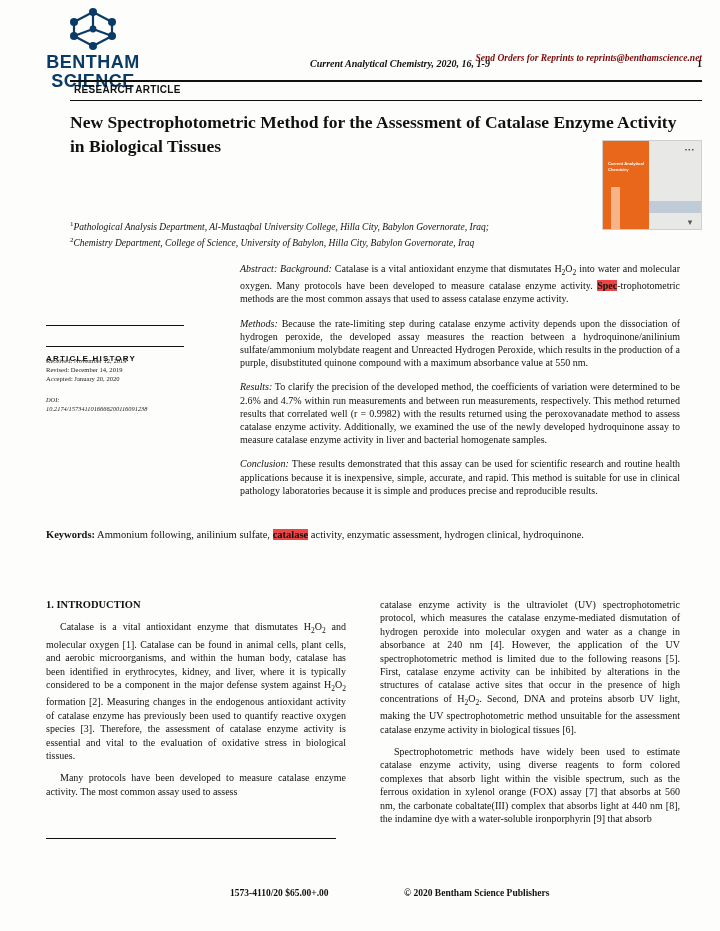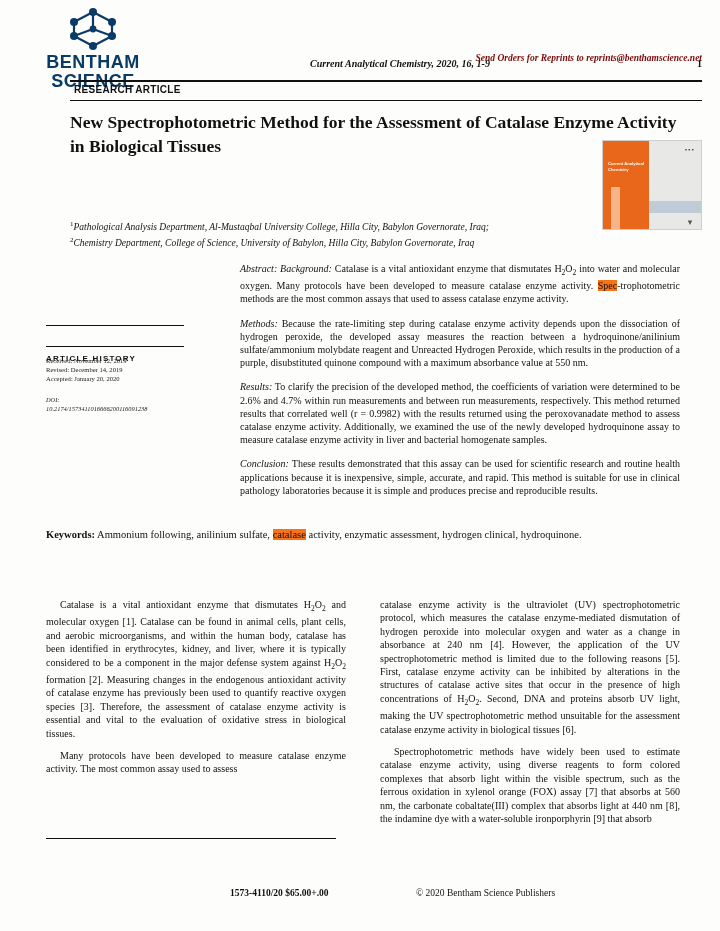--- a/index.html
+++ b/index.html
@@ -174,21 +174,21 @@
     position: absolute;
     left: 240px; top: 262px;
     width: 440px;
     font-size: 10px;
     line-height: 13.2px;
     text-align: justify;
   }
   .abs-col p { margin: 0 0 11px 0; }
   .abs-col .lbl { font-weight: normal; font-style: italic; }
   .abs-col .run { font-weight: normal; font-style: italic; }
-  .hl { background: #f97316; }
+  .hl { background: #ef4444; font-weight: bold; }
   sub { font-size: 7.5px; }
 
   
   .hist-rule-top {
     position: absolute;
     left: 46px; top: 325px;
     width: 138px; height: 1px;
     background: #111;
   }
   .hist-title {
@@ -277,22 +277,21 @@
   .footer-left {
     position: absolute;
     left: 230px; top: 888px;
     font-size: 9.5px;
     font-weight: bold;
   }
   .footer-right {
     position: absolute;
     left: 404px; top: 888px;
     font-size: 9.5px;
-    font-weight: normal;
-    margin-left: 12px;
+    font-weight: bold;
   }
 </style>
 </head>
 <body>
 
 <div class="page">
 
   <div class="masthead">
 
     <div class="logo-block">
@@ -380,20 +379,21 @@
     </p>
   </div>
 
   <div class="keywords">
     <span class="kw-lbl">Keywords:</span><span> Ammonium following, anilinium sulfate, </span><span class="hl">catalase</span><span> activity, enzymatic assessment, hydrogen clinical, hydroquinone.</span>
   </div>
 
   <div class="body-cols">
 
     <div class="col left">
+      <div class="sec-head">1. INTRODUCTION</div>
       <p>
         <span>Catalase is a vital antioxidant enzyme that dismutates H</span><sub>2</sub><span>O</span><sub>2</sub><span> and molecular oxygen [1]. Catalase can be found in animal cells, plant cells, and aerobic microorganisms, and within the human body, catalase has been identified in erythrocytes, kidney, and liver, where it is typically considered to be a component in the major defense system against H</span><sub>2</sub><span>O</span><sub>2</sub><span> formation [2]. Measuring changes in the endogenous antioxidant activity of catalase enzyme has previously been used to quantify reactive oxygen species [3]. Therefore, the assessment of catalase enzyme activity is essential and vital to the evaluation of oxidative stress in biological tissues.</span>
       </p>
       <p>Many protocols have been developed to measure catalase enzyme activity. The most common assay used to assess</p>
     </div>
 
     <div class="col right">
       <p style="text-indent:0">
         <span>catalase enzyme activity is the ultraviolet (UV) spectrophotometric protocol, which measures the catalase enzyme-mediated dismutation of hydrogen peroxide into molecular oxygen and water as a change in absorbance at 240 nm [4]. However, the application of the UV spectrophotometric method is limited due to the following reasons [5]. First, catalase enzyme activity can be inhibited by alterations in the structures of catalase active sites that occur in the presence of high concentrations of H</span><sub>2</sub><span>O</span><sub>2</sub><span>. Second, DNA and proteins absorb UV light, making the UV spectrophotometric method unsuitable for the assessment catalase enzyme activity in biological tissues [6].</span>
       </p>

